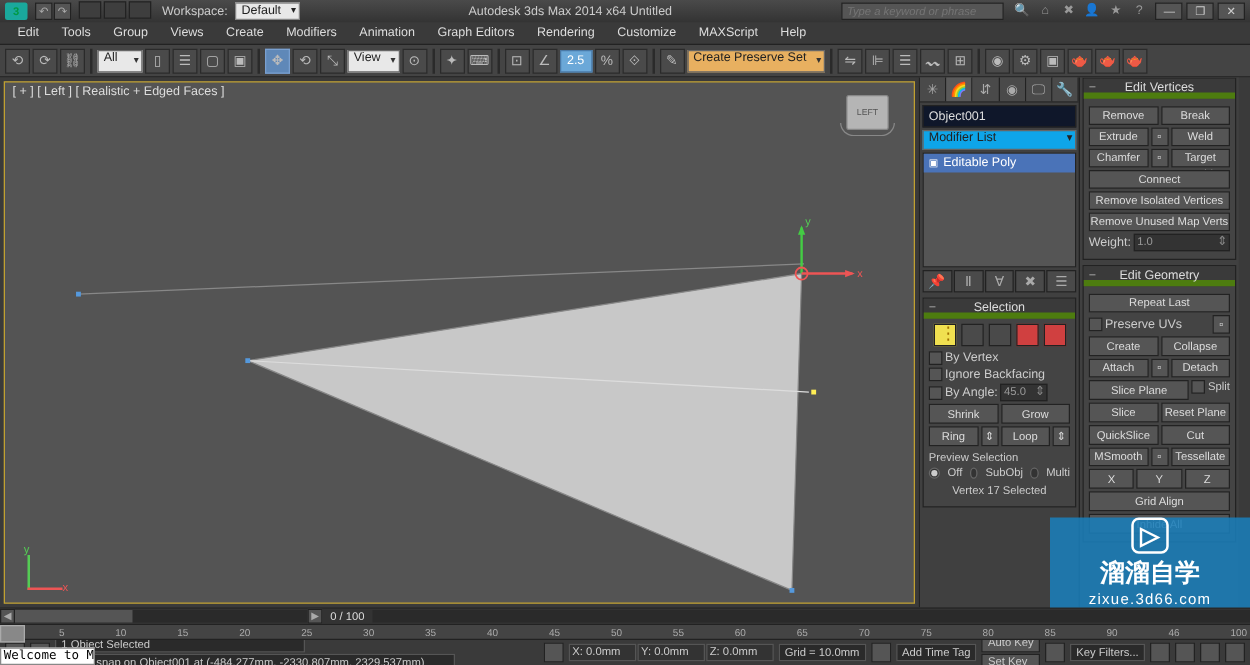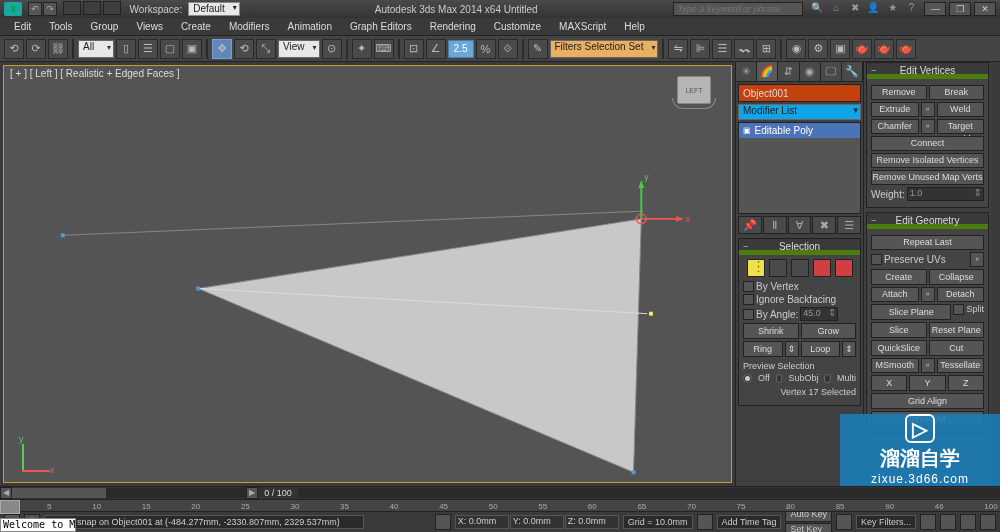--- a/index.html
+++ b/index.html
@@ -43,21 +43,21 @@
 .axis-gizmo .xl { position:absolute; color:#e55; font-size:9px; bottom:-3px; left:28px; }
 
 .right-panel { width:265px; background:#3a3a3a; display:flex; }
 .cmd-panel { width:128px; background:#404040; border-left:1px solid #222; display:flex; flex-direction:column; }
 .mod-panel { width:128px; background:#404040; border-left:1px solid #222; display:flex; flex-direction:column; overflow:hidden; }
 
 .panel-tabs { height:20px; display:flex; border-bottom:1px solid #222; }
 .panel-tabs span { flex:1; background:#4a4a4a; border-right:1px solid #222; display:flex;align-items:center;justify-content:center; font-size:11px; color:#aaa; }
 .panel-tabs span.active { background:#5a5a5a; }
 
-.obj-name { height:18px; background:#c2410c; border:1px solid #222; margin:2px; display:flex; }
+.obj-name { height:18px; background:#0f172a; border:1px solid #222; margin:2px; display:flex; }
 .obj-name input { flex:1; background:transparent; border:none; color:#ddd; font-size:10px; padding:0 4px; }
 .obj-name .color { width:16px; background:#e03030; border-left:1px solid #222; }
 
 .mod-list-dd { height:16px; background:#0ea5e9; color:#222; margin:0 2px 2px; font-size:10px; padding:0 4px; position:relative; border:1px solid #666;}
 .mod-list-dd:after { content:"▾"; position:absolute; right:2px; top:0; font-size:9px; }
 
 .mod-stack { height:92px; background:#555; border:1px solid #222; margin:0 2px 2px; }
 .mod-stack-item { background:#4a73b8; color:#fff; font-size:10px; padding:2px 4px; display:flex; gap:4px; align-items:center; }
 .mod-stack-item .exp { font-size:8px; }
 
@@ -85,21 +85,21 @@
 .spinner:after { content:"⇕"; color:#888; position:absolute; right:1px; top:-1px; font-size:10px; }
 
 .btn-row { display:flex; gap:2px; margin:2px 0; }
 .pbtn { flex:1; height:16px; background:#555; border:1px solid #222; color:#ddd; font-size:9px; text-align:center; line-height:14px; }
 .pbtn.sm { flex:none; width:14px; font-size:9px; }
 
 .radio-row { display:flex; gap:6px; margin:2px 0; font-size:9px; align-items:center; }
 .radio { width:9px; height:9px; border-radius:50%; border:1px solid #666; background:#333; display:inline-block; }
 .radio.on:after { content:""; display:block; width:5px; height:5px; background:#ccc; border-radius:50%; margin:1px; }
 
-.status-txt { text-align:right; font-size:9px; color:#ccc; margin:4px 0; }
+.status-txt { text-align:center; font-size:9px; color:#ccc; margin:4px 0; }
 
 
 .ev-grid { display:grid; grid-template-columns: 1fr 14px 1fr; gap:2px; margin:2px 0; }
 .ev-single { display:grid; grid-template-columns: 1fr; gap:2px; margin:2px 0; }
 .ev-wbtn { height:15px; background:#555; border:1px solid #222; color:#ddd; font-size:9px; text-align:center; line-height:13px; }
 fieldset { border:1px solid #555; padding:2px 4px 4px; margin:4px 0; }
 legend { font-size:9px; color:#ccc; padding:0 2px; }
 .radio-grid { display:grid; grid-template-columns:1fr 1fr; gap:2px; font-size:9px; }
 
 .bottom { position:absolute; bottom:0; left:0; right:0; height:46px; background:#3a3a3a; border-top:1px solid #222; display:flex; flex-direction:column; }
@@ -196,21 +196,21 @@
   <div class="tb-btn">✦</div>
   <div class="tb-btn">⌨</div>
   <div class="tb-sep"></div>
   <div class="tb-btn">⊡</div>
   <div class="tb-btn">∠</div>
   <div class="tb-num">2.5</div>
   <div class="tb-btn">%</div>
   <div class="tb-btn">⟐</div>
   <div class="tb-sep"></div>
   <div class="tb-btn">✎</div>
-  <div class="tb-dd orange" style="min-width:90px">Filters Selection Set</div>
+  <div class="tb-dd orange" style="min-width:90px">Create Preserve Set</div>
   <div class="tb-sep"></div>
   <div class="tb-btn">⇋</div>
   <div class="tb-btn">⊫</div>
   <div class="tb-btn">☰</div>
   <div class="tb-btn">〰</div>
   <div class="tb-btn">⊞</div>
   <div class="tb-sep"></div>
   <div class="tb-btn">◉</div>
   <div class="tb-btn">⚙</div>
   <div class="tb-btn">▣</div>
@@ -455,20 +455,21 @@
       <span>85</span>
       <span>90</span>
       <span>46</span>
       <span>100</span>
     </div>
   </div>
   <div class="status">
     <span class="big-btn"></span>
     <span class="big-btn"></span>
     <div style="display:flex;flex-direction:column;gap:1px;flex:1">
+      <span class="well" style="width:200px">1 Object Selected</span>
       <span class="well" style="width:320px">Vertex snap on Object001 at (-484.277mm, -2330.807mm, 2329.537mm)</span>
     </div>
     <span class="big-btn"></span>
     <div class="coord">
       <span>X: 0.0mm</span>
       <span>Y: 0.0mm</span>
       <span>Z: 0.0mm</span>
     </div>
     <span class="well">Grid = 10.0mm</span>
     <span class="big-btn"></span>

